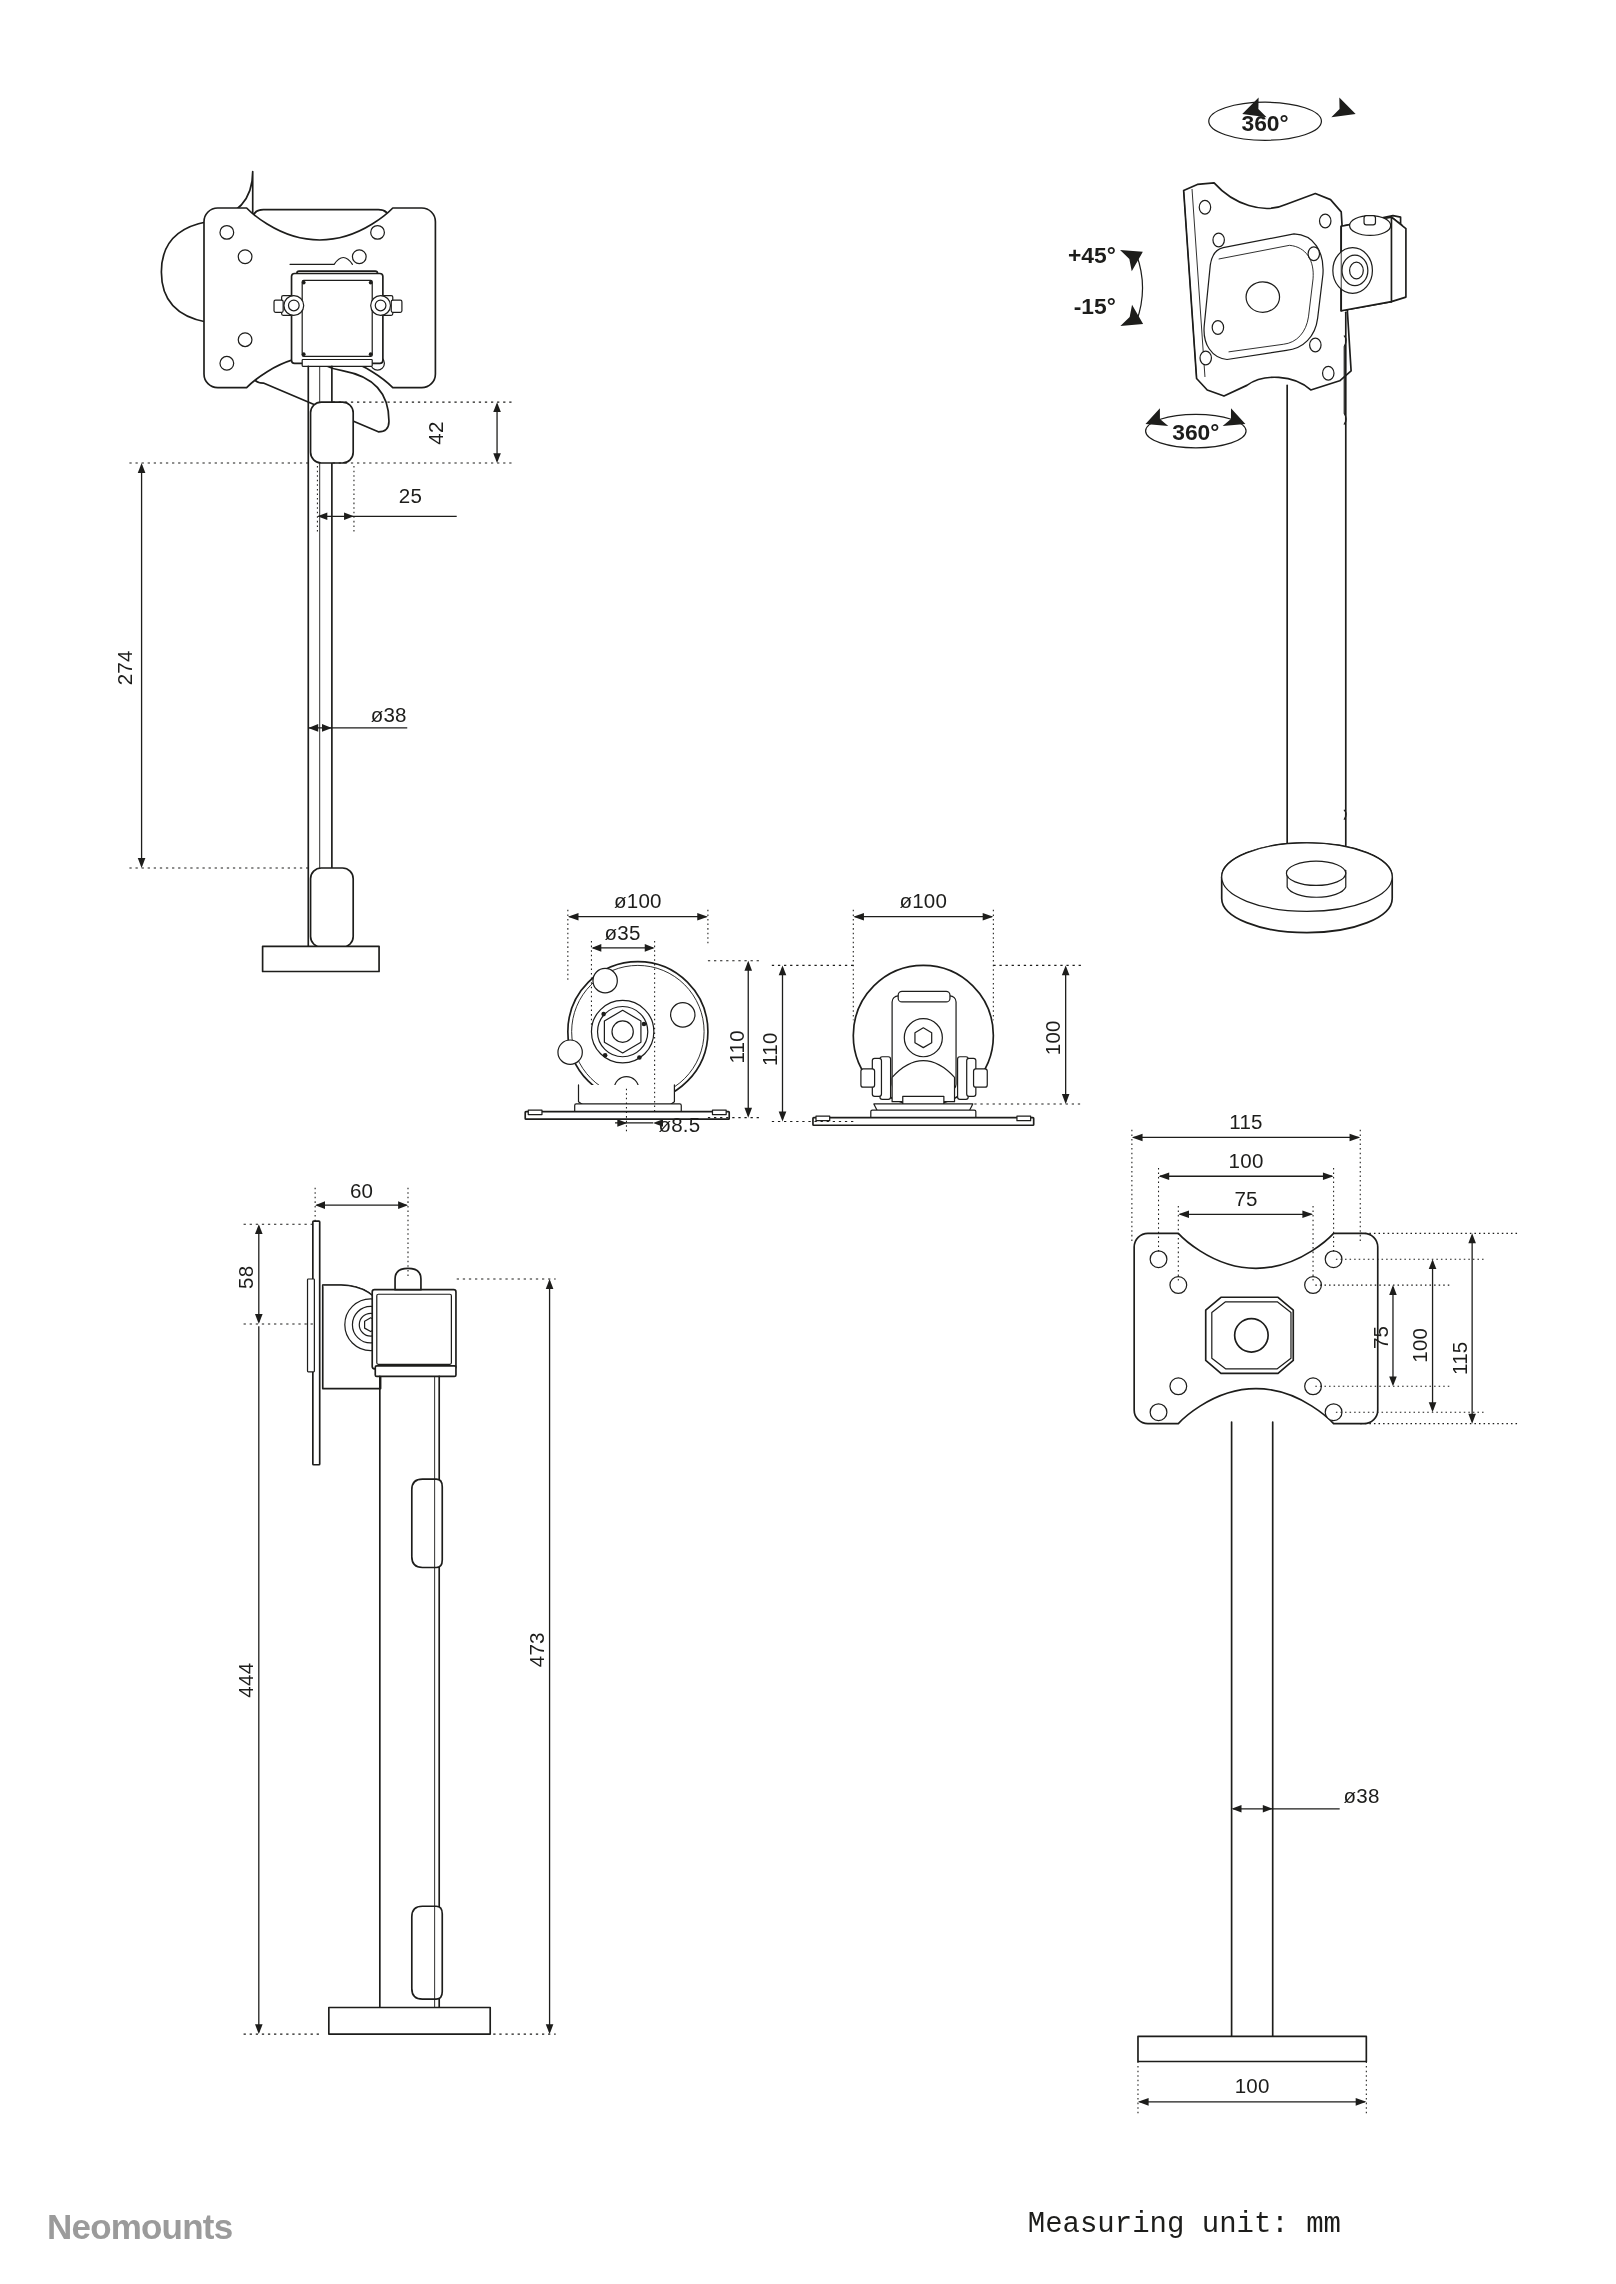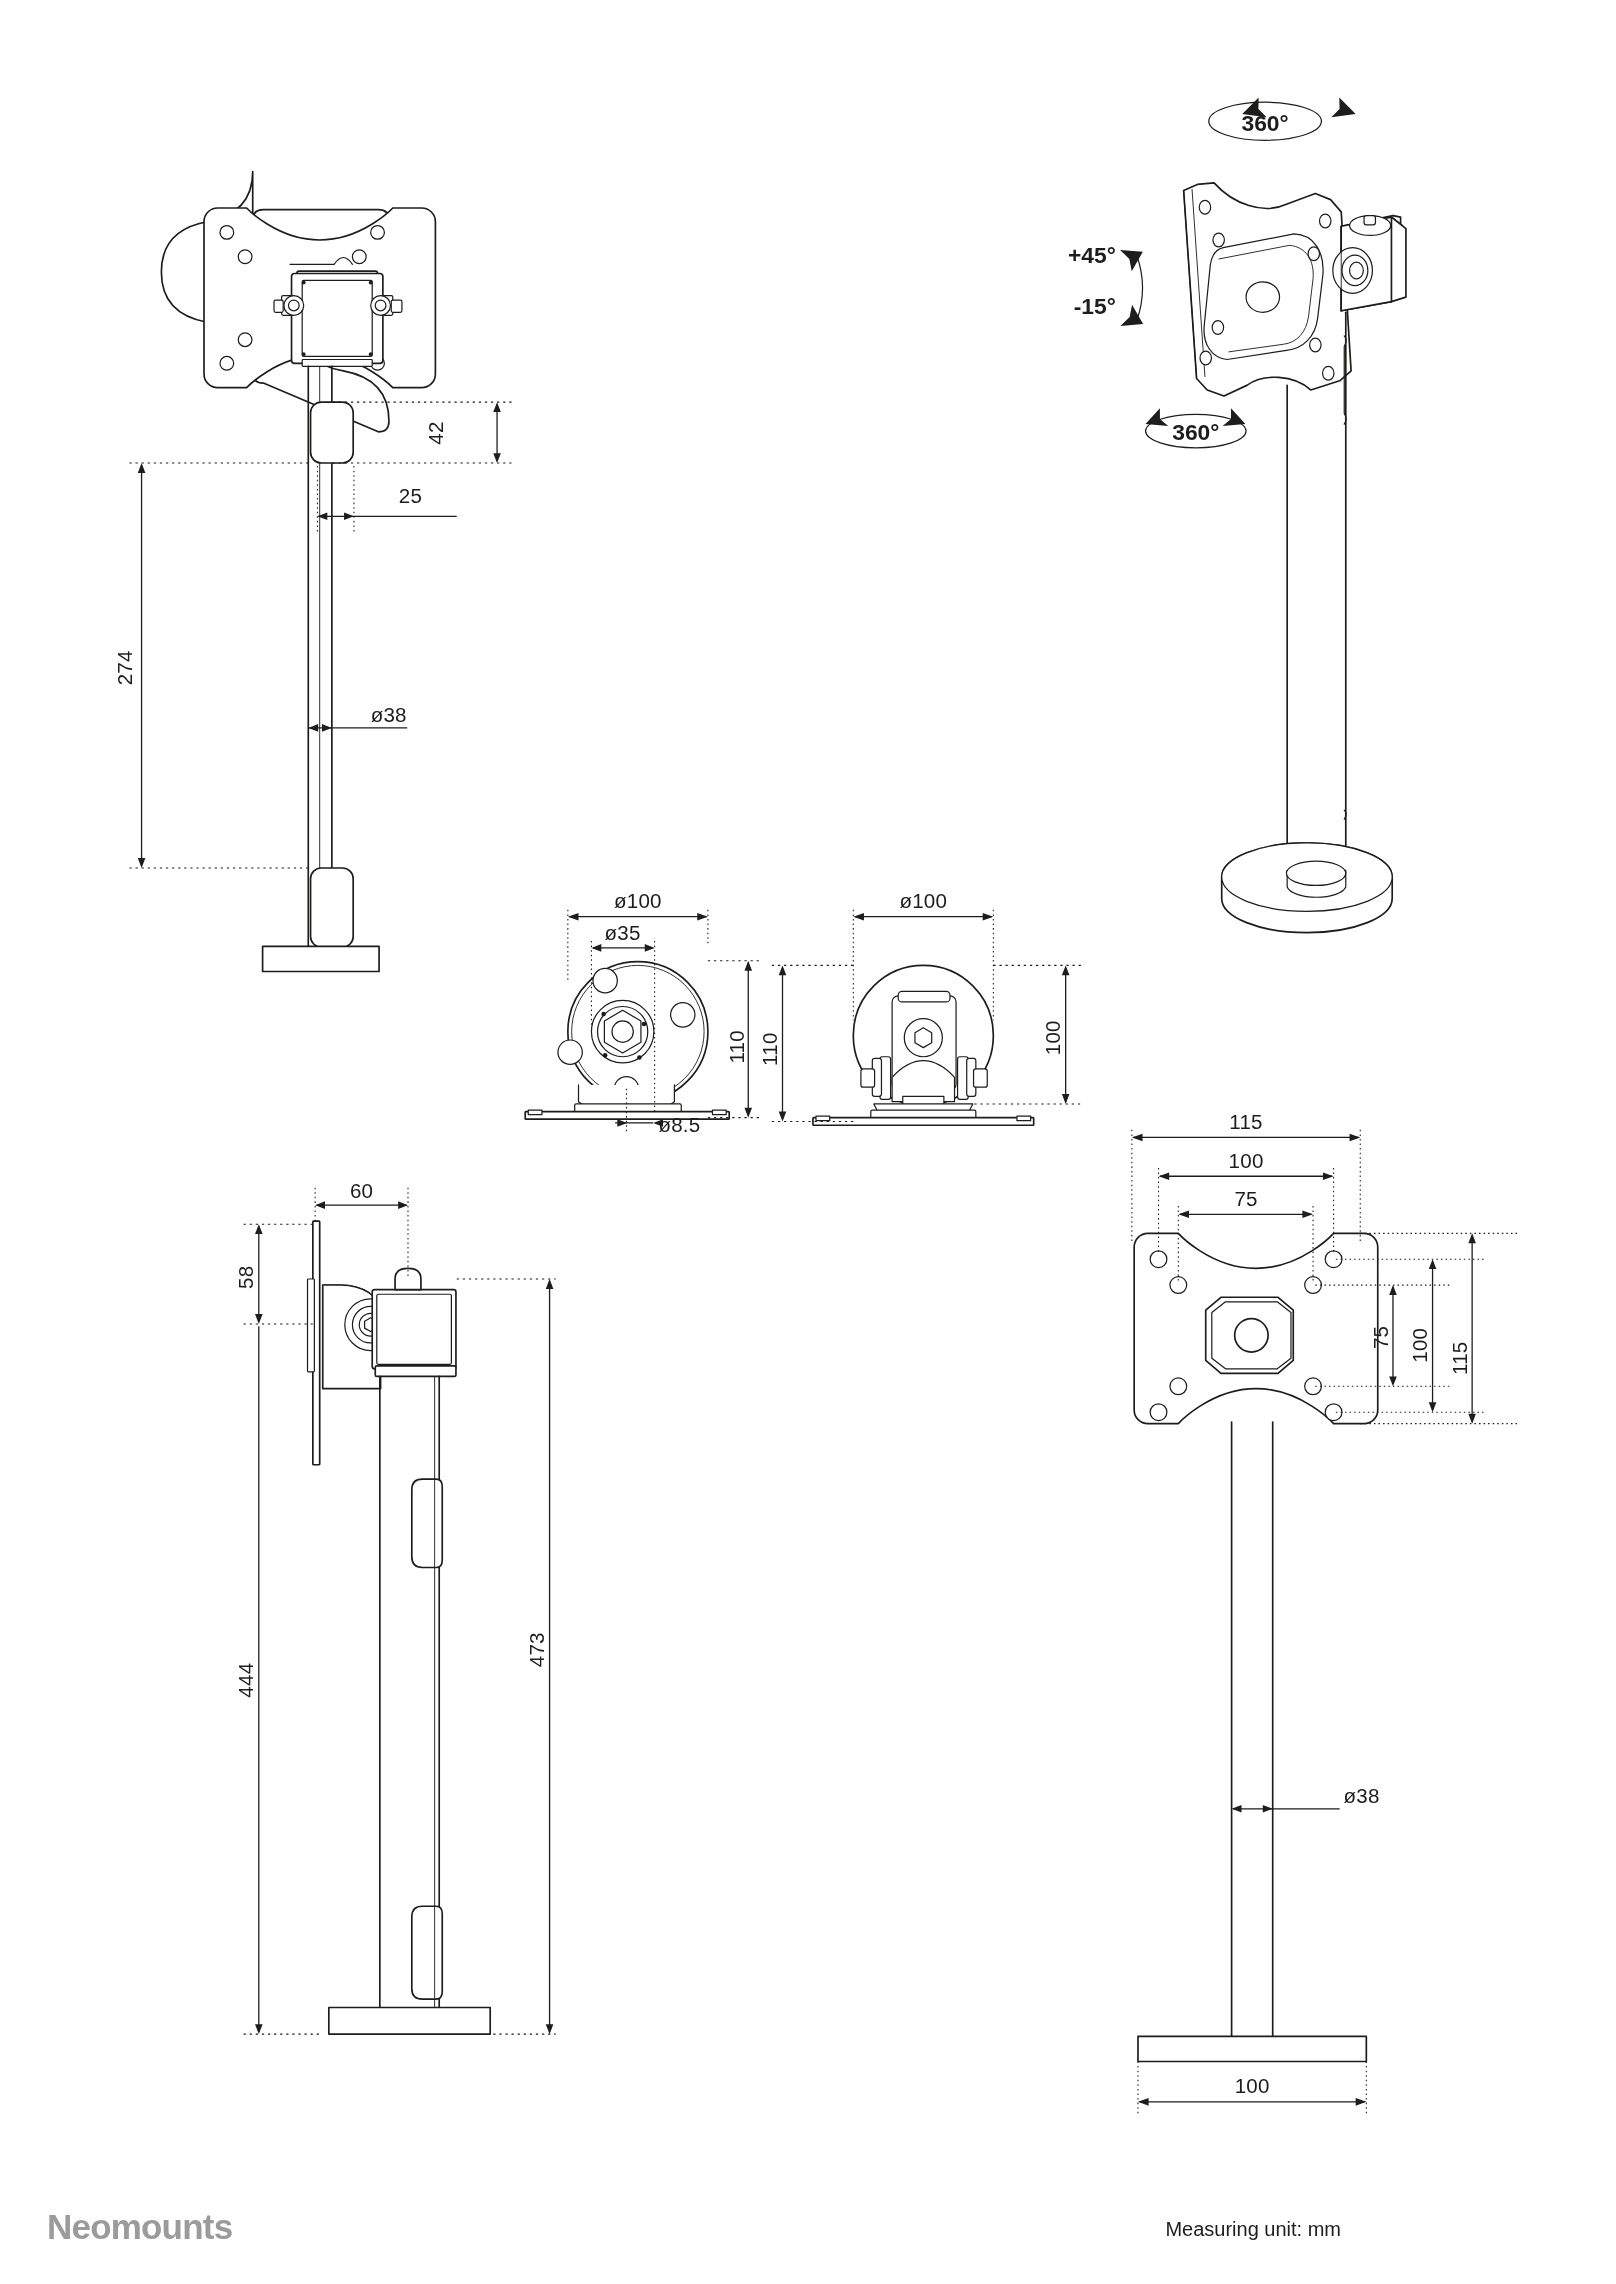--- a/index.html
+++ b/index.html
@@ -34,22 +34,22 @@
   .footer{
     position:absolute;left:0;bottom:0;width:1388px;height:114px;
   }
   .brand{
     position:absolute;left:47px;bottom:37px;
     font-family:"Liberation Sans", sans-serif;
     font-size:35px;font-weight:700;color:#9b9b9b;letter-spacing:-0.8px;
   }
   .unit{
     position:absolute;right:47px;bottom:43px;
-    font-family:Liberation Sans, sans-serif;
-    font-size:20px;color:#1d1d1b;
+    font-family:Liberation Mono, monospace;
+    font-size:29px;color:#1d1d1b;
   }
 </style>
 </head>
 <body>
 
 <div class="sheet">
 
 <svg class="draw" viewBox="0 0 2123 3000">
 
   <g>

